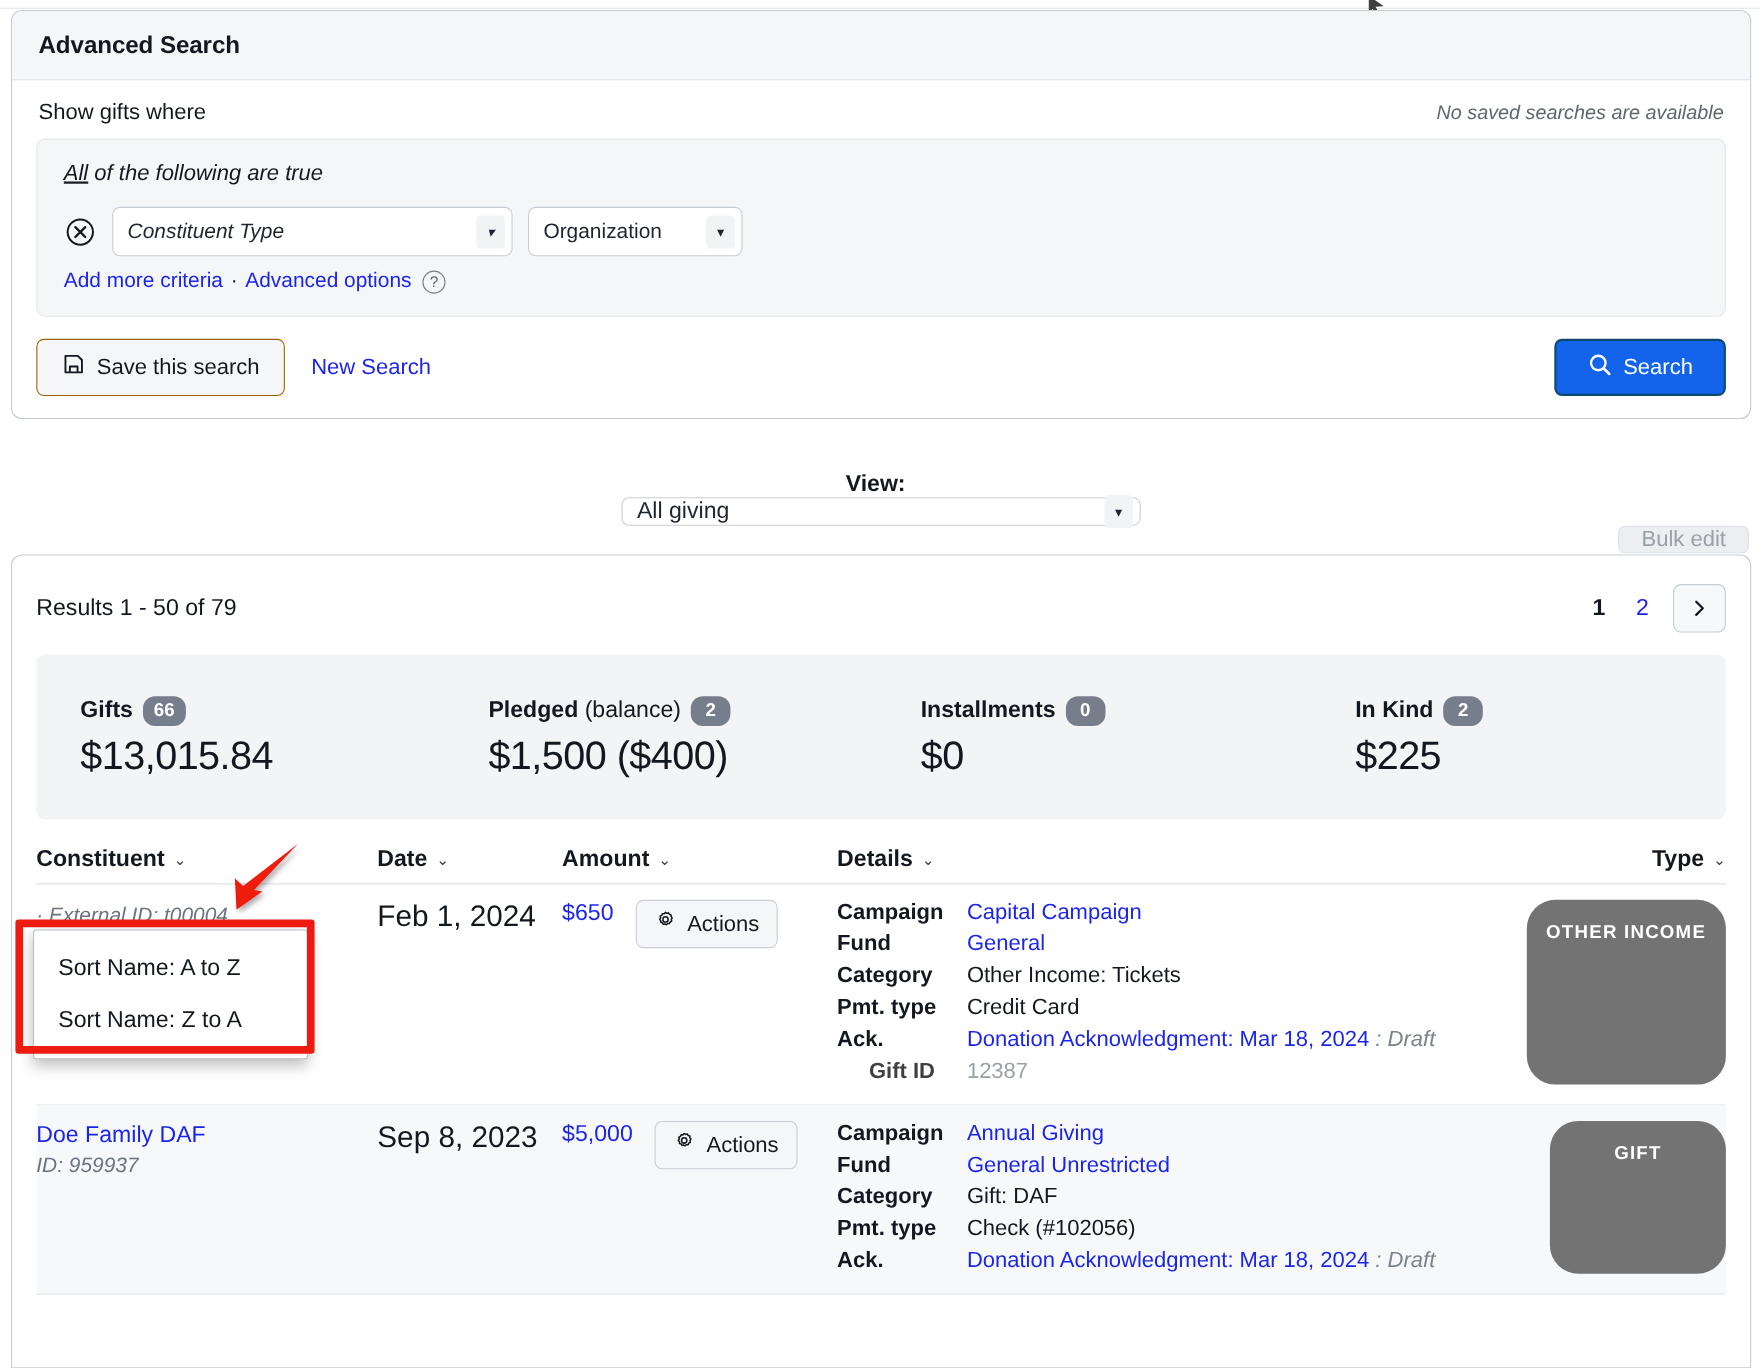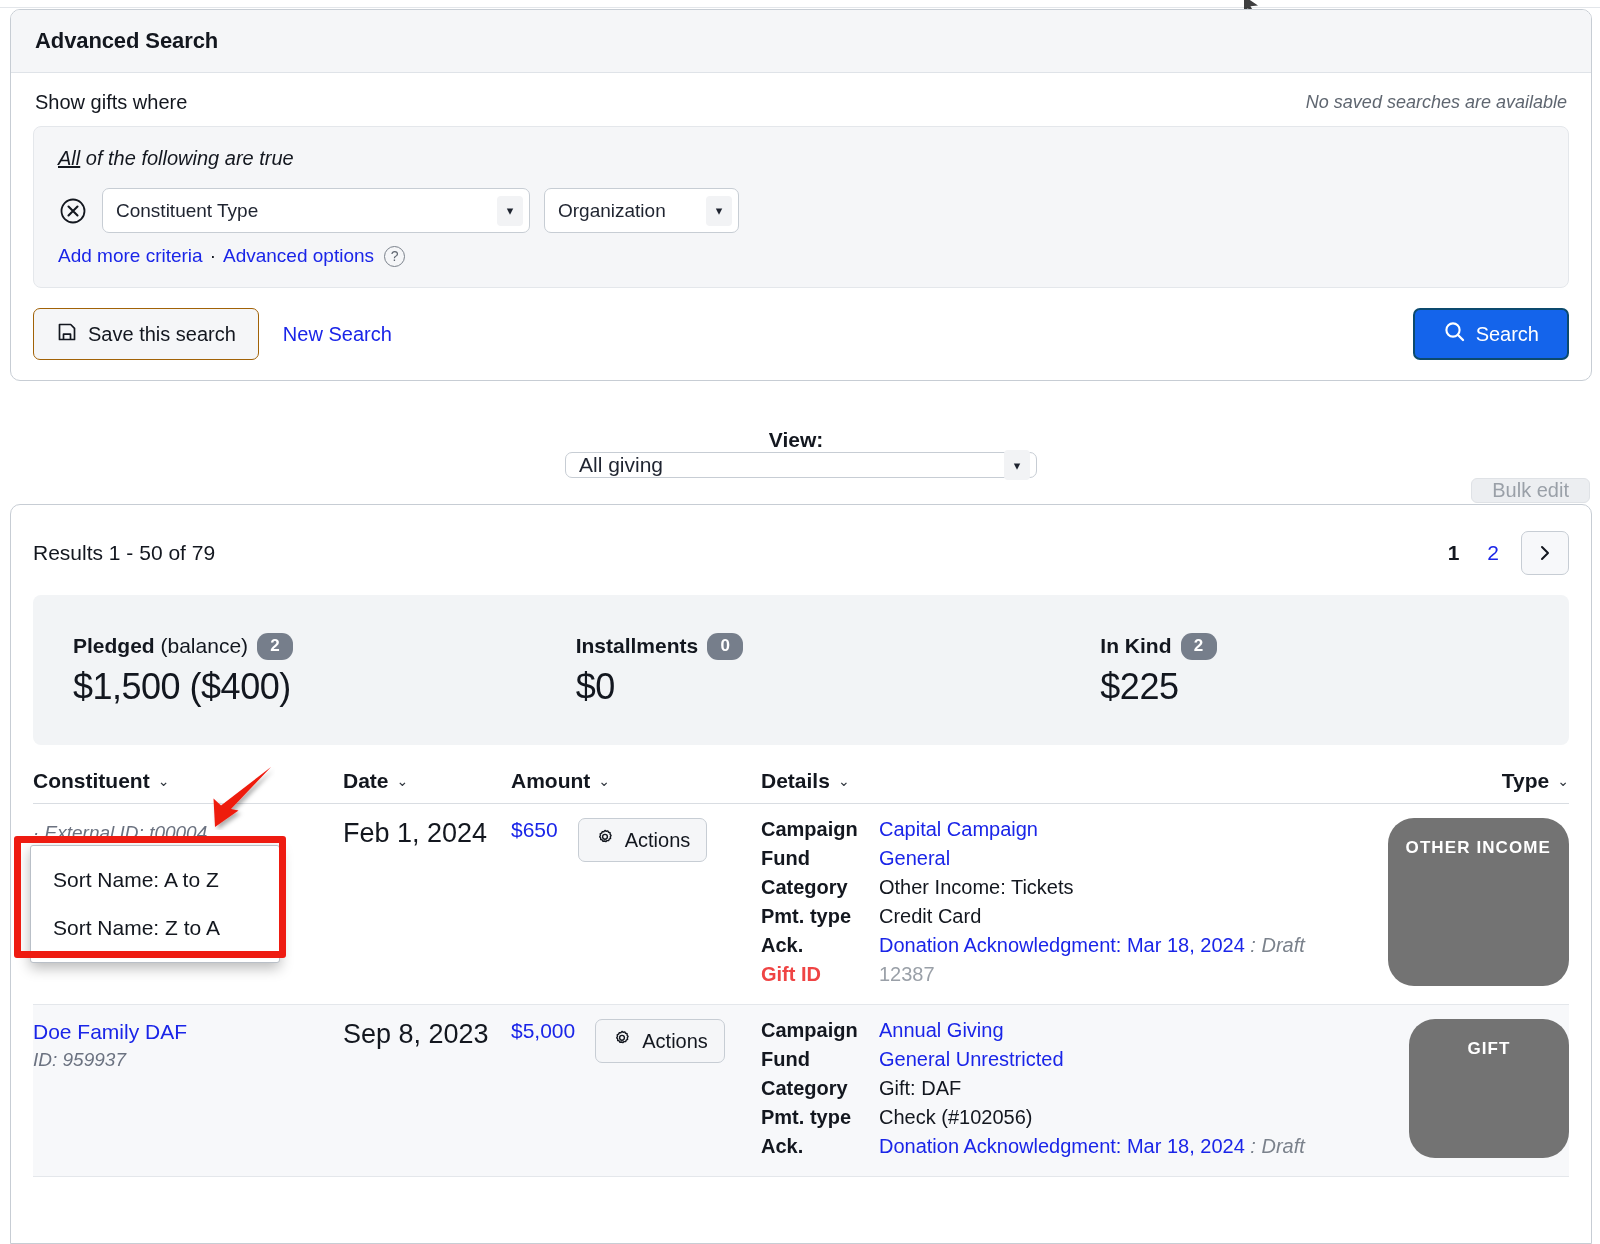--- a/index.html
+++ b/index.html
@@ -69,21 +69,21 @@
     background: #ffffff; border: 1px solid #c7cdd4; border-radius: 7px;
     display: flex; align-items: center; padding: 0 40px 0 13px;
     font-size: 19px; color: #1f2430; cursor: pointer; white-space: nowrap;
   }
   .select .chev {
     position: absolute; right: 6px; top: 50%; transform: translateY(-50%);
     width: 26px; height: 30px; background: #f2f3f5; border-radius: 4px;
     display: flex; align-items: center; justify-content: center;
     font-size: 13px; color: #1f2430;
   }
-  .sel-field { width: 428px; }
+  .sel-field { width: 364px; font-style: italic; }
   .sel-value { width: 195px; }
 
   .criteria-links {
     margin-top: 12px; font-size: 19px;
     display: flex; align-items: center; gap: 0;
   }
   .criteria-links .sep { color: #13171f; margin: 0 7px; }
   .help-icon {
     display: inline-flex; align-items: center; justify-content: center;
     width: 21px; height: 21px; border: 1.6px solid #7a818b; border-radius: 50%;
@@ -192,21 +192,21 @@
   .cell-date { font-size: 27px; }
   .amt-wrap { display: flex; align-items: flex-start; gap: 20px; }
   .amt { font-size: 21px; color: #1a25e8; cursor: pointer; }
   .btn-actions {
     height: 44px; padding: 0 16px; font-size: 20px; gap: 10px;
     background: #f5f6f8; border: 1px solid #c7cdd4; color: #13171f; border-radius: 7px;
     display: inline-flex; align-items: center;
   }
   .details-grid { display: grid; grid-template-columns: 118px 1fr; row-gap: 6px; column-gap: 0; }
   .dk { font-size: 20px; font-weight: bold; }
-  .dk.gray { color: #ef4444; }
+  .dk.gray { color: #404040; text-align: center; }
   .dv { font-size: 20px; }
   .dv.gray { color: #9aa0a8; }
   .dv .stat-draft { color: #7b828c; font-style: italic; }
 
   .badge {
     background: #737373; color: #ffffff; border-radius: 26px;
     min-width: 160px; padding: 19px 18px; text-align: center;
     font-size: 17px; font-weight: bold; letter-spacing: 1.1px; line-height: 1.25;
   }
 
@@ -324,20 +324,27 @@
       <span class="pg other">2</span>
       <span class="pg-next">
         <svg width="14" height="18" viewBox="0 0 14 18" aria-hidden="true">
           <path d="M4 3l6 6-6 6" fill="none" stroke="#13171f" stroke-width="2" stroke-linecap="round" stroke-linejoin="round"></path>
         </svg>
       </span>
     </div>
   </div>
 
   <div class="stats">
+    <div class="stat">
+      <div class="stat-top">
+        <b>Gifts</b>
+        <span class="pill">66</span>
+      </div>
+      <div class="stat-val">$13,015.84</div>
+    </div>
 
     <div class="stat">
       <div class="stat-top">
         <span><b>Pledged</b><span class="paren"> (balance)</span></span>
         <span class="pill">2</span>
       </div>
       <div class="stat-val">$1,500 ($400)</div>
     </div>
 
     <div class="stat">

